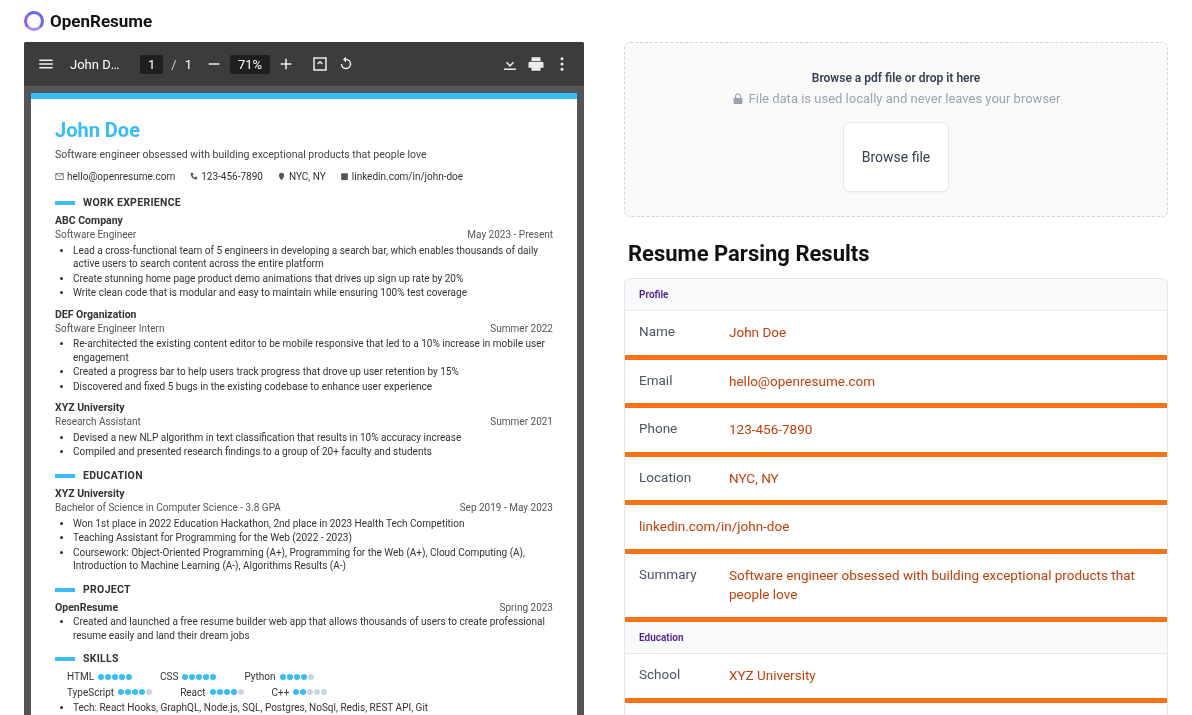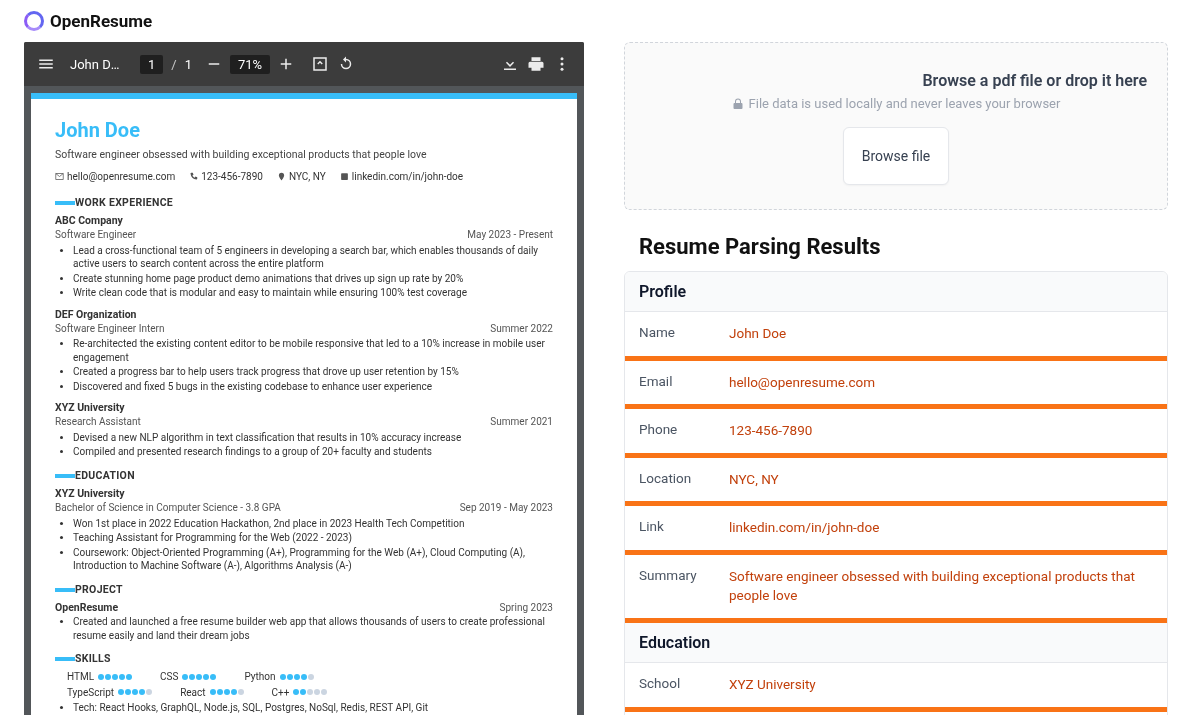--- a/index.html
+++ b/index.html
@@ -20,44 +20,44 @@
 .page-sep { opacity: .7; margin: 0 2px; }
 .page-tot { font-size: 13px; margin-right: 6px; }
 .tb-spacer { flex: 1; }
 .page { background: #fff; margin: 7px 7px 7px; }
 .accentbar { height: 6px; background: #38bdf8; }
 .page-inner { padding: 18px 24px; font-size: 11px; color: #333; line-height: 1.35; }
 .p-name { color: #38bdf8; font-weight: 700; font-size: 20px; margin-bottom: 4px; }
 .p-tag { font-size: 10.5px; color: #444; margin-bottom: 8px; }
 .contact-row { display: flex; gap: 14px; font-size: 10px; color: #333; margin-bottom: 12px; }
 .contact-row span { display: flex; align-items: center; gap: 3px; }
-.sec-h { display: flex; align-items: center; margin: 10px 0 4px; }
+.sec-h { display: flex; align-items: center; gap: 8px; margin: 10px 0 4px; }
 .sec-h .bar { width: 20px; height: 4px; background: #38bdf8; }
 .sec-h .txt { font-weight: 700; font-size: 10.5px; letter-spacing: .3px; }
 .job { margin-bottom: 8px; }
 .job-head { display: flex; justify-content: space-between; text-align: right; }
 .company { font-weight: 700; font-size: 10.5px; }
 .dates { font-size: 10px; color: #555; }
 .role { font-size: 10px; color: #555; margin-bottom: 2px; }
 ul.b { list-style: disc; margin-left: 18px; }
 ul.b li { font-size: 10px; color: #333; margin-bottom: 1px; }
 .skills-row { display: flex; gap: 28px; font-size: 10px; margin: 2px 12px; }
 .skill { display: flex; align-items: center; gap: 4px; }
 .dots { display: inline-flex; gap: 1px; }
 .dot { width: 6px; height: 6px; border-radius: 50%; background: #38bdf8; }
 .dot.dim { background: #cbd5e1; }
 
 .right { flex: 1; min-width: 0; }
 .dropzone { border: 1.5px dashed #d1d5db; border-radius: 6px; padding: 28px 20px 24px; text-align: center; background: #fafafa; }
-.dz-title { font-size: 16px; color: #374151; font-weight: 600; margin-bottom: 6px; text-align: right; }
+.dz-title { font-size: 12px; color: #374151; font-weight: 600; margin-bottom: 6px; }
 .dz-sub { font-size: 13px; color: #9ca3af; margin-bottom: 16px; display: flex; justify-content: center; align-items: center; gap: 5px; }
-.browse-btn { display: inline-block; background: #fff; border: 1px solid #e5e7eb; border-radius: 6px; padding: 20px 18px; font-size: 14px; color: #374151; cursor: pointer; box-shadow: 0 1px 2px rgba(0,0,0,.04); }
-.results-title { font-size: 22px; font-weight: 700; margin: 24px 15px 12px; color: #111; }
+.browse-btn { display: inline-block; background: #fff; border: 1px solid #e5e7eb; border-radius: 6px; padding: 26px 18px; font-size: 14px; color: #374151; cursor: pointer; box-shadow: 0 1px 2px rgba(0,0,0,.04); }
+.results-title { font-size: 22px; font-weight: 700; margin: 24px 4px 12px; color: #111; }
 .results { border: 1px solid #e5e7eb; border-radius: 6px; overflow: hidden; }
-.sec-label { background: #f9fafb; padding: 10px 14px; font-size: 16px; color: #0f172a; font-weight: 600; border-bottom: 1px solid #e5e7eb; }
+.sec-label { background: #f9fafb; padding: 10px 14px; font-size: 10px; color: #4c1d95; font-weight: 600; border-bottom: 1px solid #e5e7eb; }
 .row { display: flex; border-bottom: 5px solid #f97316; }
 .row:last-child { border-bottom: none; }
 .row .k { flex: 0 0 90px; padding: 12px 14px; font-size: 13.5px; color: #4b5563; }
 .row .v { flex: 1; padding: 12px 14px; font-size: 13.5px; color: #c2410c; line-height: 1.45; }
 </style>
 </head>
 <body>
 
 <div class="topbar">
   <div class="logo">
@@ -209,21 +209,21 @@
           <div class="job-head">
               <span class="company">XYZ University</span>
             </div>
           <div class="job-head">
               <span class="role">Bachelor of Science in Computer Science - 3.8 GPA</span>
               <span class="dates">Sep 2019 - May 2023</span>
             </div>
           <ul class="b" id="edu-bullets">
               <li>Won 1st place in 2022 Education Hackathon, 2nd place in 2023 Health Tech Competition</li>
               <li>Teaching Assistant for Programming for the Web (2022 - 2023)</li>
-              <li>Coursework: Object-Oriented Programming (A+), Programming for the Web (A+), Cloud Computing (A), Introduction to Machine Software (A-), Algorithms Analysis (A-)</li>
+              <li>Coursework: Object-Oriented Programming (A+), Programming for the Web (A+), Cloud Computing (A), Introduction to Machine Learning (A-), Algorithms Results (A-)</li>
             </ul>
         </div>
 
         <div class="sec-h">
             <div class="bar"></div>
             <div class="txt">PROJECT</div>
           </div>
         <div class="job">
           <div class="job-head">
               <span class="company">OpenResume</span>
@@ -336,21 +336,20 @@
         </div>
       <div class="row">
           <div class="k">Phone</div>
           <div class="v">123-456-7890</div>
         </div>
       <div class="row">
           <div class="k">Location</div>
           <div class="v">NYC, NY</div>
         </div>
       <div class="row">
-          <div class="k">Link</div>
           <div class="v">linkedin.com/in/john-doe</div>
         </div>
       <div class="row">
           <div class="k">Summary</div>
           <div class="v">Software engineer obsessed with building exceptional products that people love</div>
         </div>
       <div class="sec-label">Education</div>
       <div class="row">
           <div class="k">School</div>
           <div class="v">XYZ University</div>

